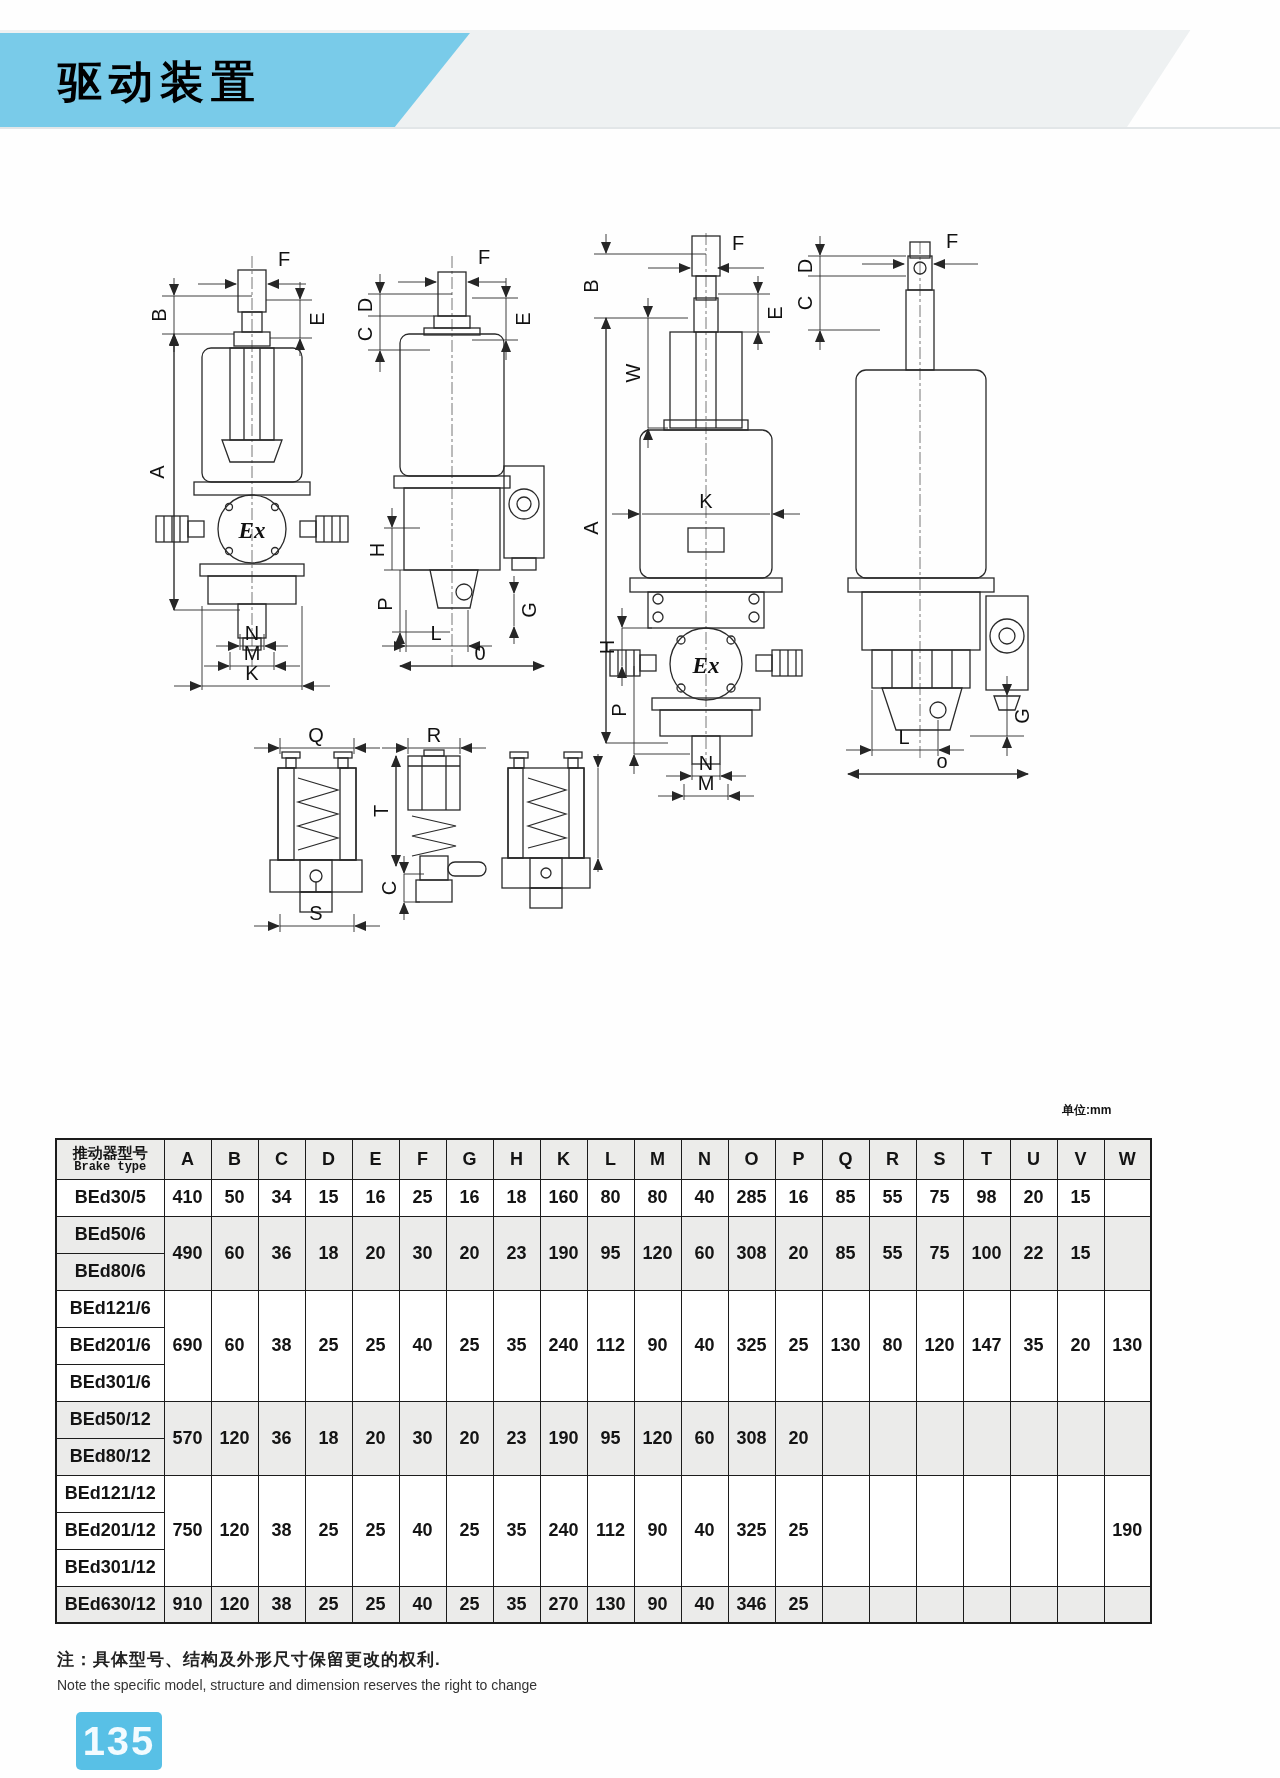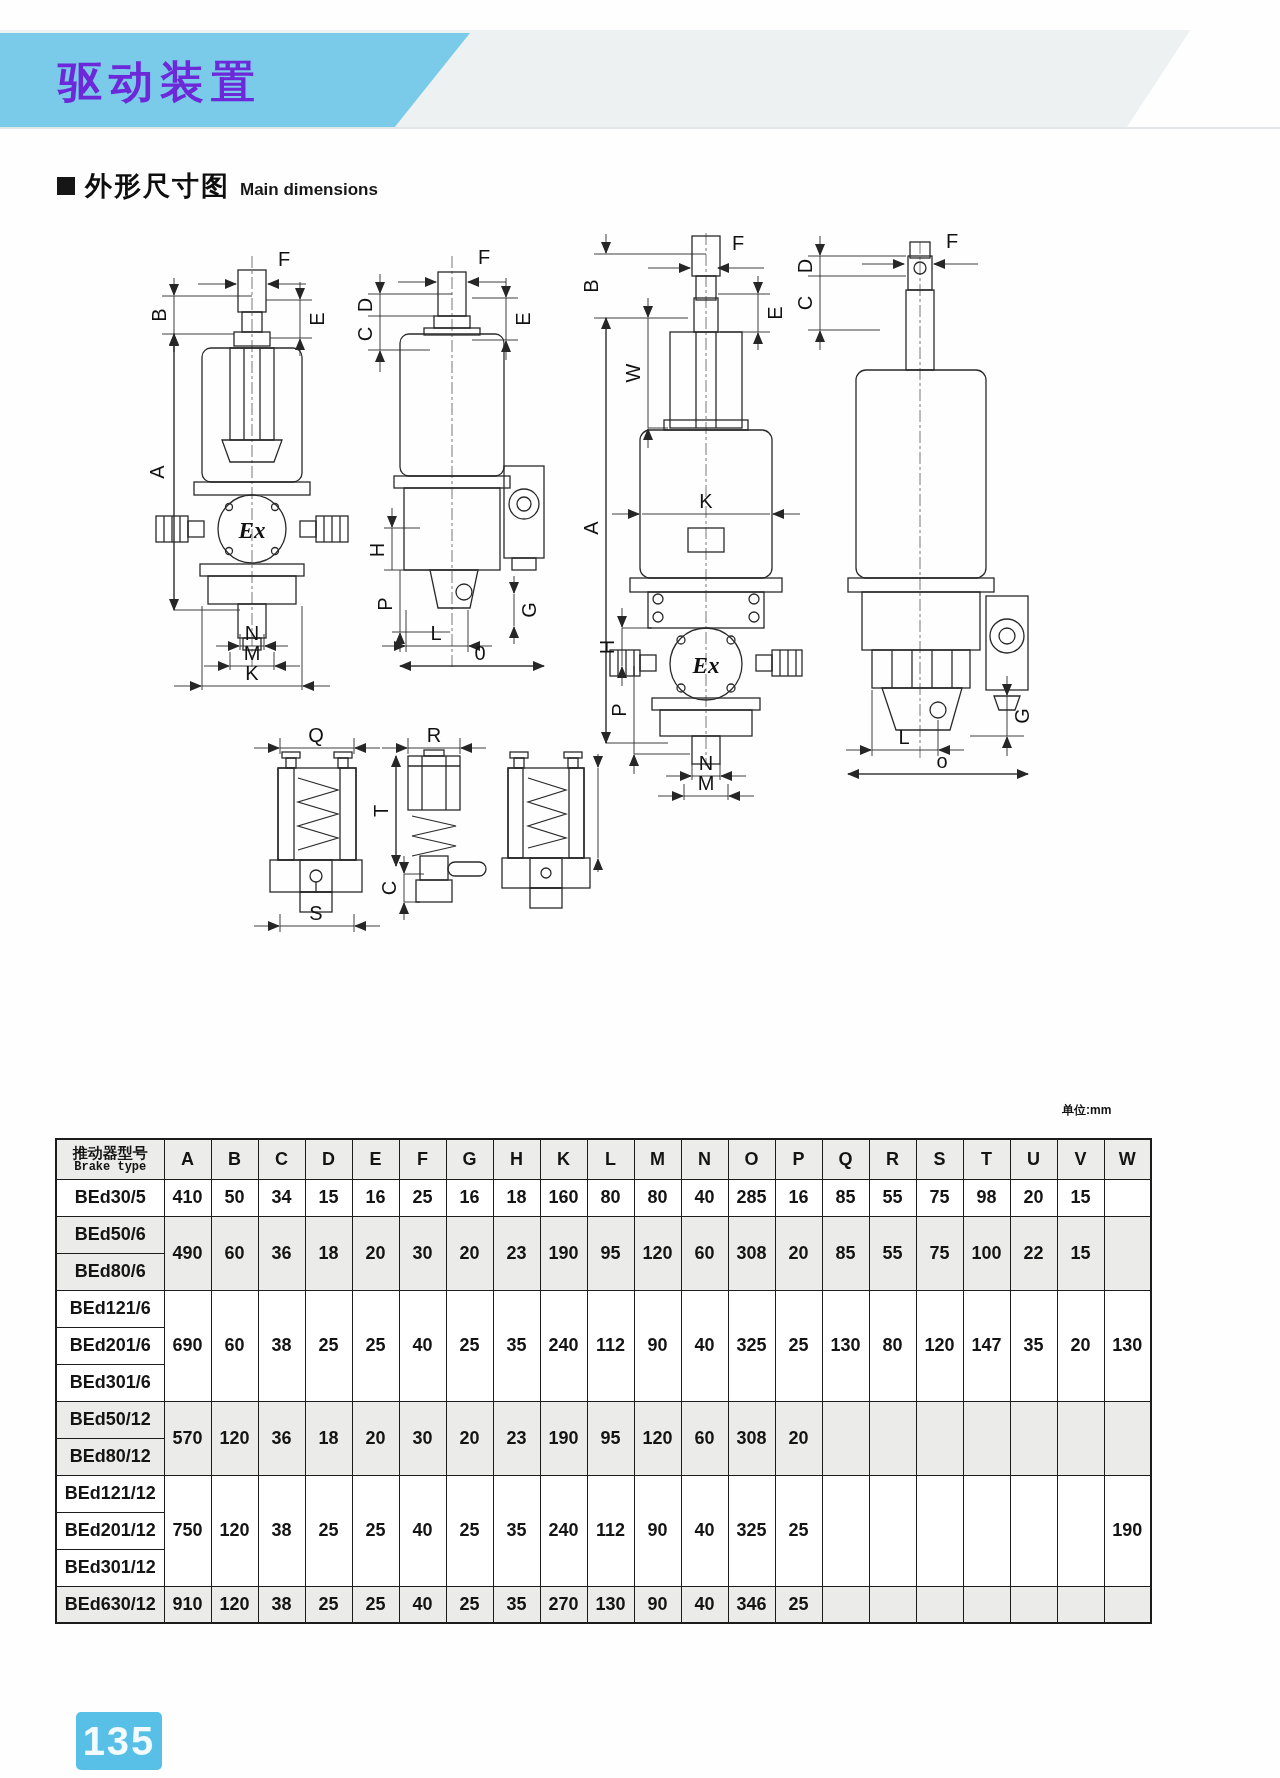--- a/index.html
+++ b/index.html
@@ -3,21 +3,21 @@
 <meta charset="utf-8">
 <style>
   html,body{margin:0;padding:0;background:#ffffff;}
   .page{position:relative;width:1280px;height:1778px;background:#fefefe;overflow:hidden;
         font-family:"Liberation Sans","DejaVu Sans",sans-serif;color:#1a1a1a;}
   
   .banner-band{position:absolute;top:30px;left:0;width:100%;height:98px;background:#eef1f2;
                clip-path:polygon(0 0,93% 0,88% 100%,0 100%);}
   .banner{position:absolute;top:33px;left:0;width:470px;height:94px;background:#79cbe9;
           clip-path:polygon(0 0,100% 0,84% 100%,0 100%);}
-  .banner h1{margin:0;padding:20px 0 0 58px;font-size:44px;font-weight:600;color:#6d28d9;letter-spacing:7px;}
+  .banner h1{margin:0;padding:20px 0 0 58px;font-size:44px;font-weight:600;color:#000000;letter-spacing:7px;}
   .banner-rule{position:absolute;top:127px;left:0;width:100%;height:2px;background:#e2e6e8;}
   
   .sec{position:absolute;left:57px;display:flex;align-items:baseline;gap:10px;}
   .sec .sq{width:18px;height:18px;background:#161616;align-self:center;}
   .sec .zh{font-size:27px;font-weight:700;letter-spacing:2px;color:#0e0e0e;}
   .sec .en{font-size:17px;font-weight:700;color:#171717;}
   .sec1{top:168px;}
   .sec2{top:1088px;}
   .unit{position:absolute;top:1102px;left:1062px;font-size:12px;font-weight:700;color:#111;text-align:right;}
   
@@ -53,25 +53,20 @@
 <body>
 
 <div class="page">
 
   <div class="banner-band"></div>
   <div class="banner">
     <h1>驱动装置</h1>
   </div>
   <div class="banner-rule"></div>
 
-  <div class="sec sec1">
-    <span class="sq"></span>
-    <span class="zh">外形尺寸图</span>
-    <span class="en">Main dimensions</span>
-  </div>
 
   <svg class="draw" width="1280" height="800" viewBox="0 0 1280 800">
     <defs>
       <marker id="ae" markerWidth="12" markerHeight="10" refX="11" refY="5" orient="auto" markerUnits="userSpaceOnUse">
         <path d="M0 0 L12 5 L0 10 Z" fill="#262626"></path>
       </marker>
       <pattern id="fins" width="12" height="8" patternUnits="userSpaceOnUse">
         <rect width="12" height="8" fill="#ffffff"></rect>
           <line x1="6" y1="0" x2="6" y2="8" stroke="#2a2a2a" stroke-width="1.1"></line>
       </pattern>
@@ -633,15 +628,19 @@
           <td rowspan="1"></td>
           <td rowspan="1"></td>
           <td rowspan="1"></td>
           <td rowspan="1"></td>
           <td rowspan="1"></td>
           <td rowspan="1"></td>
         </tr>
       </tbody>
   </table>
 
+  <div class="note">
+    <div class="zh">注：具体型号、结构及外形尺寸保留更改的权利.</div>
+    <div class="en">Note  the specific model, structure and dimension reserves the right to change</div>
+  </div>
 
   <div class="badge">135</div>
 </div>
 
 </body></html>

